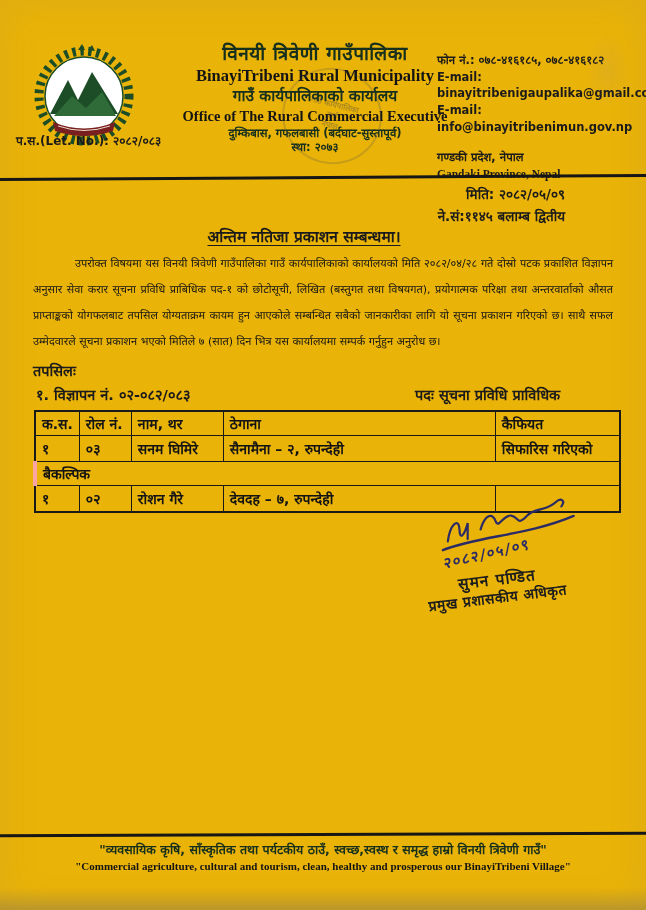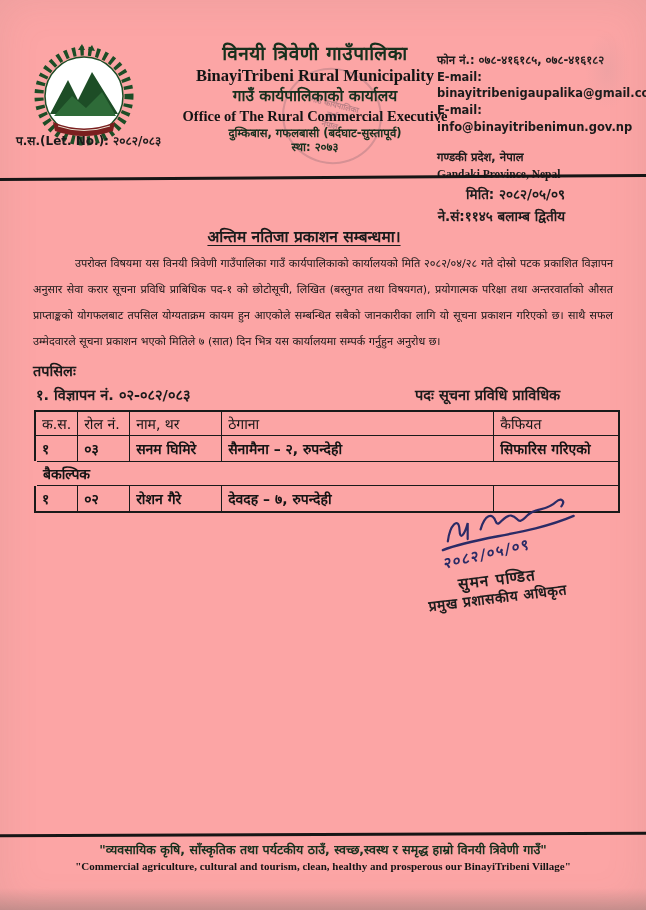--- a/index.html
+++ b/index.html
@@ -1,18 +1,18 @@
 <!DOCTYPE html>
 <html><head>
 <meta charset="utf-8">
 <style>
   html,body{margin:0;padding:0;background:#e8e6e2;}
   .page{
     position:relative;width:646px;height:910px;margin:0 auto;
-    background:#fca5a5;overflow:hidden;color:#1b1b1b;
+    background:#eab308;overflow:hidden;color:#1b1b1b;
     font-family:"DejaVu Sans",sans-serif;
     box-shadow:inset 0 0 40px rgba(120,115,105,.12);
   }
   .np{font-family:"DejaVu Sans",sans-serif;}
   .en-serif{font-family:"Liberation Serif","DejaVu Serif",serif;}
   .abs{position:absolute;}
   
   .hdr-center{left:175px;top:42px;width:280px;text-align:center;line-height:1.25;}
   .hdr-np-title{font-size:19px;font-weight:700;color:#17301d;letter-spacing:.5px;}
   .hdr-en-title{font-size:16.5px;font-weight:700;color:#141414;}
@@ -48,21 +48,21 @@
   .post{left:415px;top:384px;font-size:14.5px;font-weight:700;}
   
   table.result{
     position:absolute;left:33px;top:410px;border-collapse:collapse;table-layout:fixed;
     font-size:14px;color:#141414;
   }
   table.result td,table.result th{
     border:1.5px solid #1a1a1a;padding:2px 6px;text-align:left;vertical-align:middle;
     font-weight:600;overflow:hidden;white-space:nowrap;
   }
-  table.result th{font-weight:400;}
+  table.result th{font-weight:700;}
   tr.hrow{height:24px;} tr.drow{height:26px;} tr.arow{height:19px;}
   tr.arow td{font-weight:700;border-left:4px solid #fca5a5;border-right:2px solid #1a1a1a;}
   table.result{border:2px solid #1a1a1a;}
   
   .sig-wrap{left:385px;top:498px;width:250px;height:115px;transform:rotate(-7deg);}
   .sig-svg{position:absolute;left:55px;top:0;}
   .sig-date{position:absolute;left:58px;top:42px;font-size:15px;color:#2b2b66;transform:rotate(-6deg) skewX(-8deg);letter-spacing:1.5px;font-weight:600;}
   .sig-name{position:absolute;left:70px;top:68px;font-size:15.5px;font-weight:700;color:#1d1d1d;letter-spacing:1px;}
   .sig-title{position:absolute;left:38px;top:88px;font-size:14px;font-weight:700;color:#1d1d1d;letter-spacing:.5px;}
   

